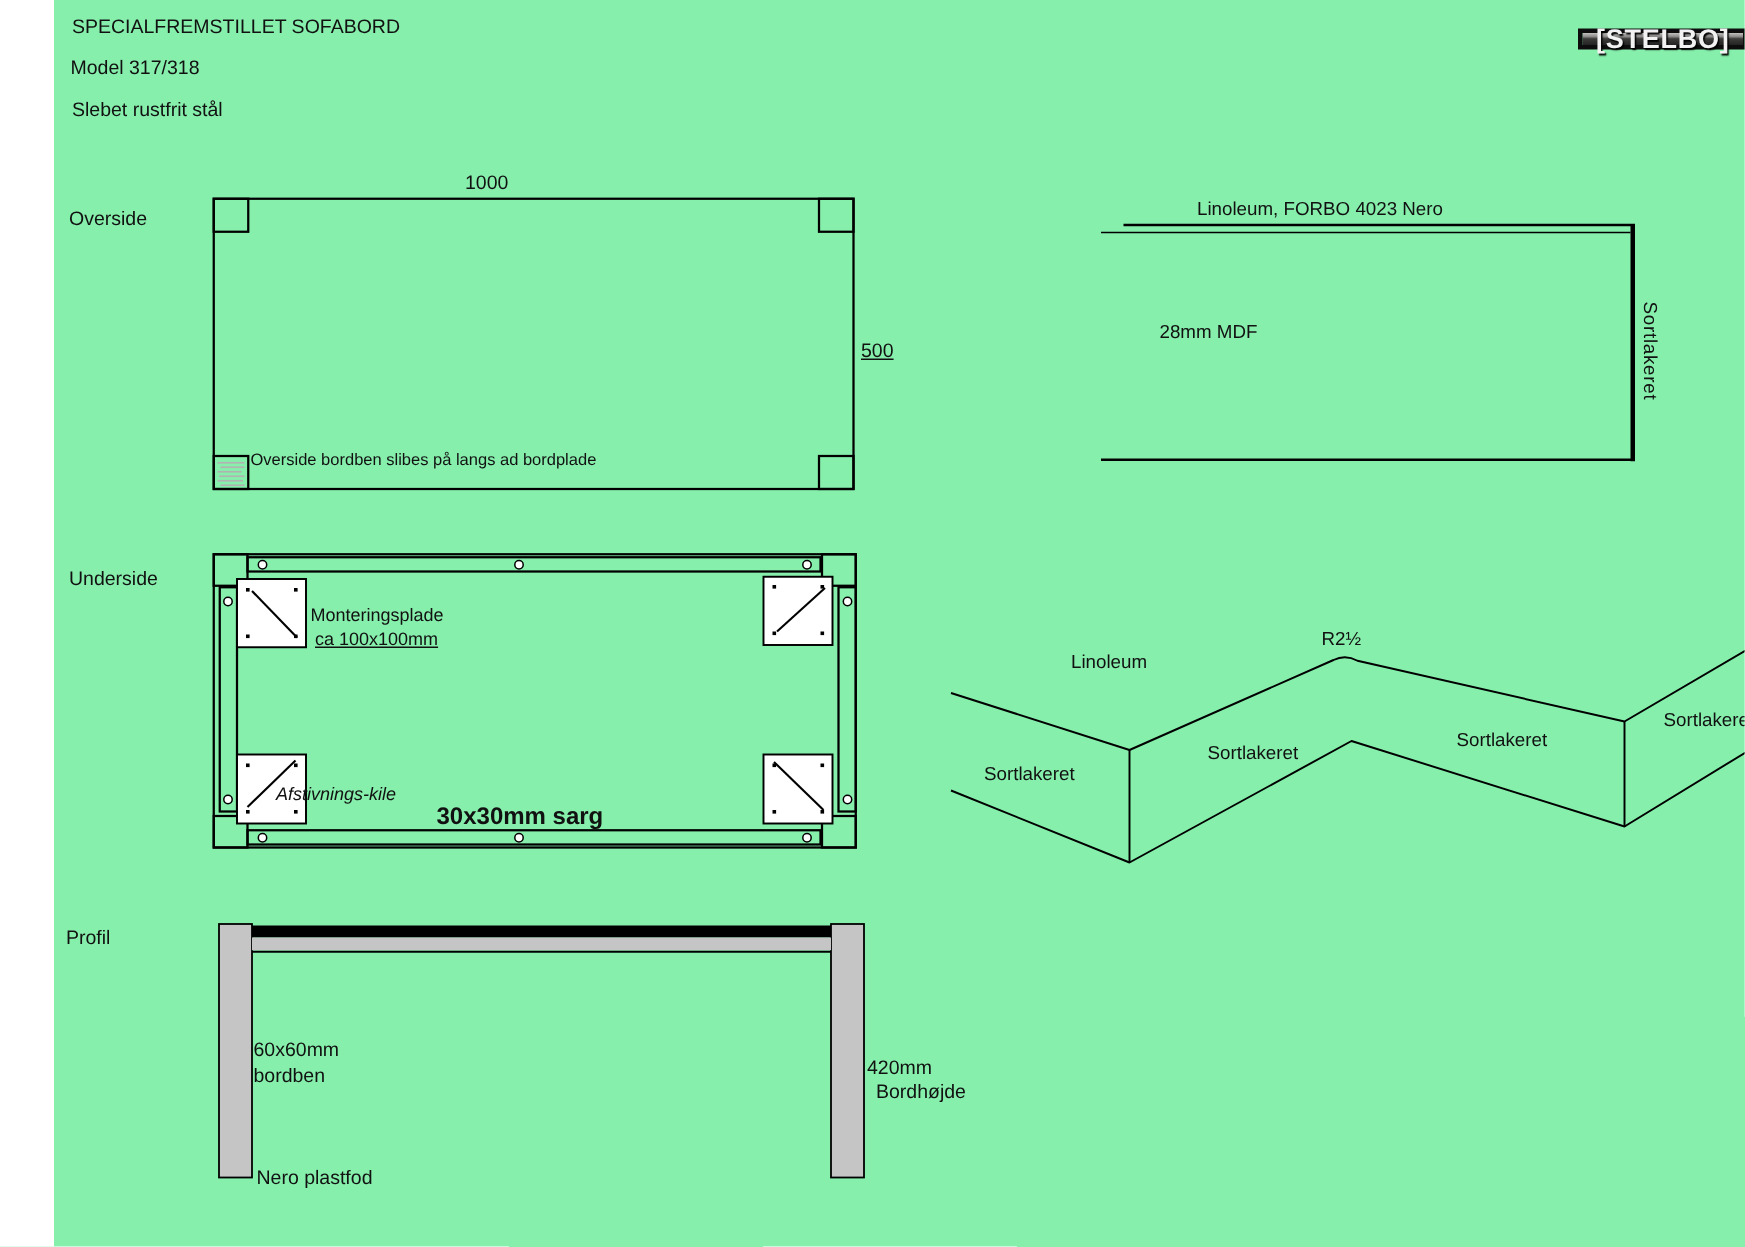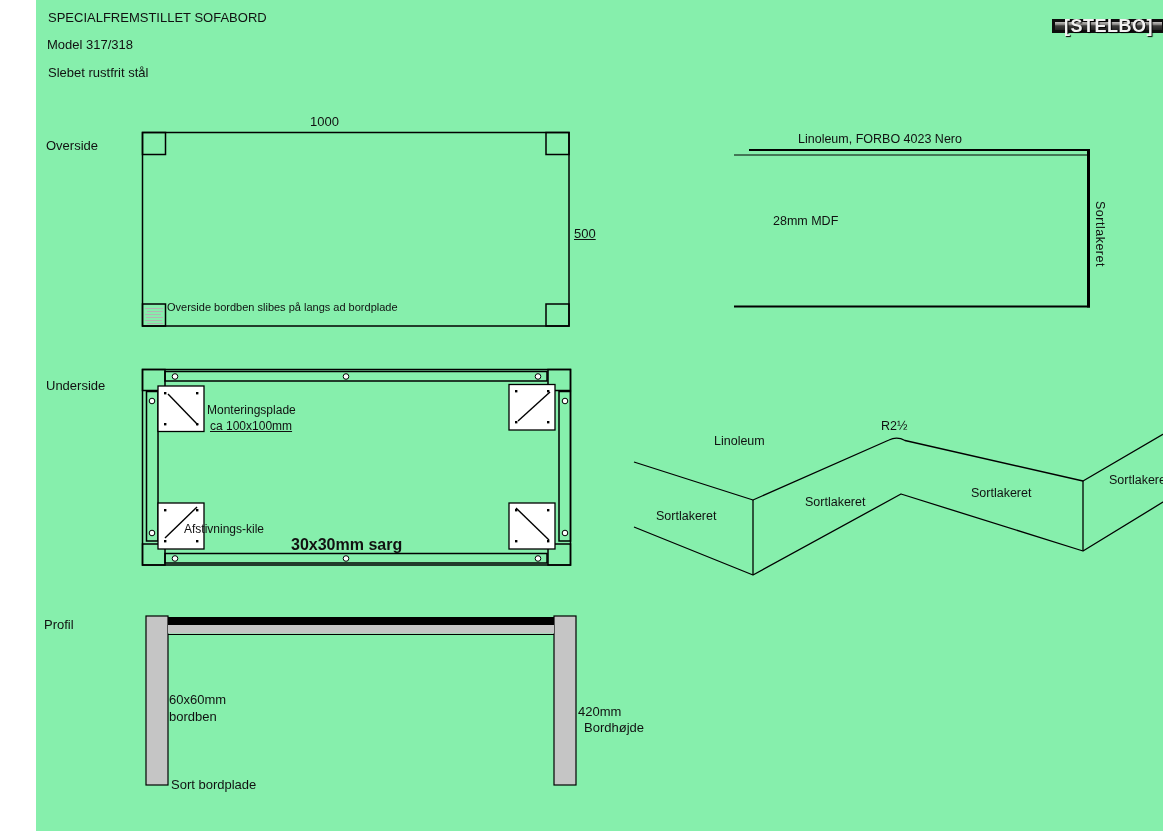--- a/index.html
+++ b/index.html
@@ -138,30 +138,30 @@
   <div class="lbl" style="left:538px;top:226px;text-decoration:underline;">500</div>
   <div class="lbl lbl-xs" style="left:131px;top:301px;">Overside bordben slibes på langs ad bordplade</div>
 
   <div class="lbl lbl-md" style="left:762px;top:132px;">Linoleum, FORBO 4023 Nero</div>
   <div class="lbl lbl-md" style="left:737px;top:214px;">28mm MDF</div>
   <div class="lbl lbl-md vert" style="left:1057px;top:201px;">Sortlakeret</div>
 
   <div class="lbl" style="left:10px;top:378px;">Underside</div>
   <div class="lbl lbl-sm" style="left:171px;top:403px;">Monteringsplade</div>
   <div class="lbl lbl-sm" style="left:174px;top:419px;text-decoration:underline;">ca 100x100mm</div>
-  <div class="lbl lbl-sm" style="left:148px;top:522px;">Afstivnings-kile</div>
+  <div class="lbl lbl-sm" style="left:148px;top:522px;font-style:italic;">Afstivnings-kile</div>
   <div class="lbl lbl-lg" style="left:255px;top:537px;">30x30mm sarg</div>
 
   <div class="lbl lbl-md" style="left:678px;top:434px;">Linoleum</div>
   <div class="lbl lbl-md" style="left:845px;top:419px;">R2½</div>
   <div class="lbl lbl-md" style="left:620px;top:509px;">Sortlakeret</div>
   <div class="lbl lbl-md" style="left:769px;top:495px;">Sortlakeret</div>
   <div class="lbl lbl-md" style="left:935px;top:486px;">Sortlakeret</div>
   <div class="lbl lbl-md" style="left:1073px;top:473px;">Sortlakeret</div>
 
   <div class="lbl" style="left:8px;top:617px;">Profil</div>
   <div class="lbl" style="left:133px;top:692px;">60x60mm</div>
   <div class="lbl" style="left:133px;top:709px;">bordben</div>
   <div class="lbl" style="left:542px;top:704px;">420mm</div>
   <div class="lbl" style="left:548px;top:720px;">Bordhøjde</div>
-  <div class="lbl" style="left:135px;top:777px;">Sort bordplade</div>
+  <div class="lbl" style="left:135px;top:777px;">Nero plastfod</div>
 
 </div>
 
 </body></html>

